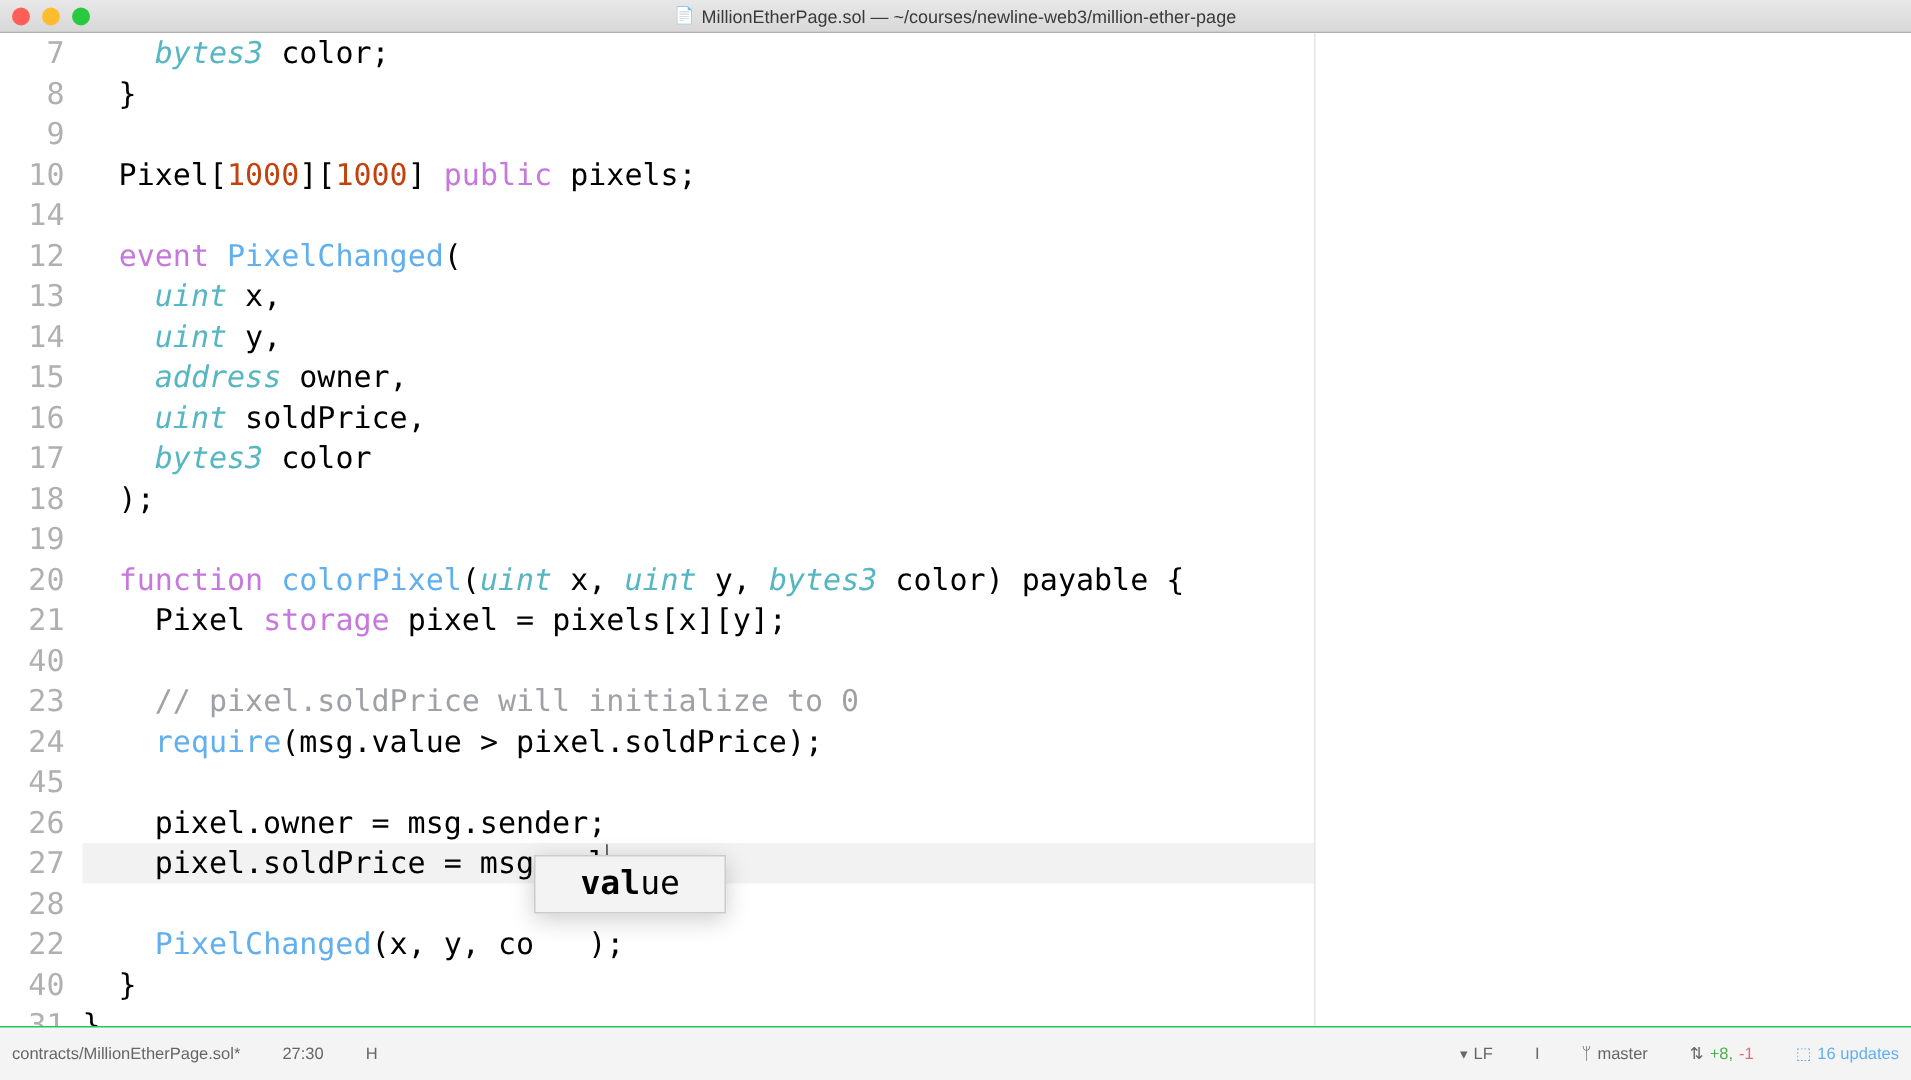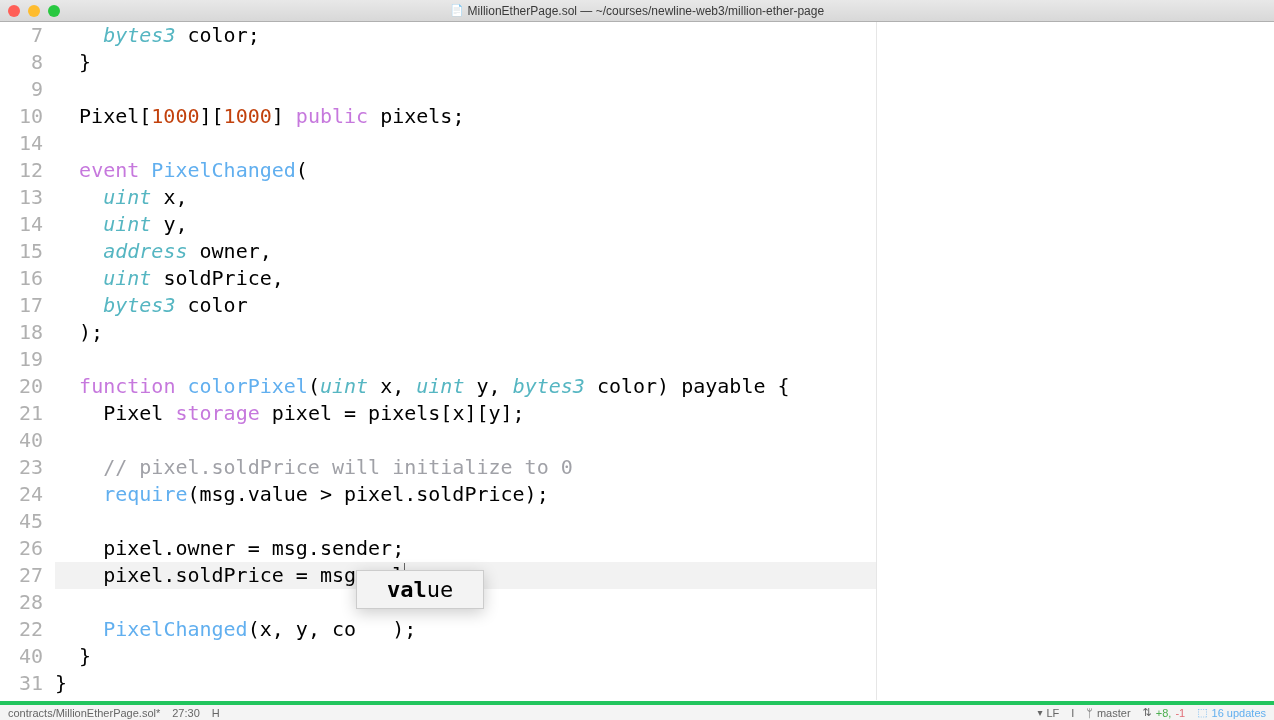--- a/index.html
+++ b/index.html
@@ -98,29 +98,29 @@
       font-family: Menlo, Consolas, monospace;
       font-size: 22px;
       padding: 6px 30px;
       left: 356px;
       top: 570px;
     }
     .ac-match { font-weight: bold; }
     .statusbar {
       position: absolute;
       bottom: 0; left: 0; right: 0;
-      height: 19px;
+      height: 36px;
       background: #f4f4f4;
-      border-top: 4px solid #22c55e;
+      border-top: 1px solid #22c55e;
       display: flex;
       align-items: center;
       font-size: 11px;
       color: #666;
       padding: 0 8px;
-      gap: 12px;
+      gap: 28px;
       font-family: -apple-system, sans-serif;
     }
     .statusbar .sb-left { flex: 0 0 auto; }
     .statusbar .sb-spacer { flex: 1; }
     .statusbar .sb-item { display: flex; align-items: center; gap: 4px; }
     .sb-green { color: #4caf50; }
     .sb-red { color: #e06c75; }
     .sb-blue { color: #61afef; }
     .arrow-down { font-size: 10px; }
   </style>

